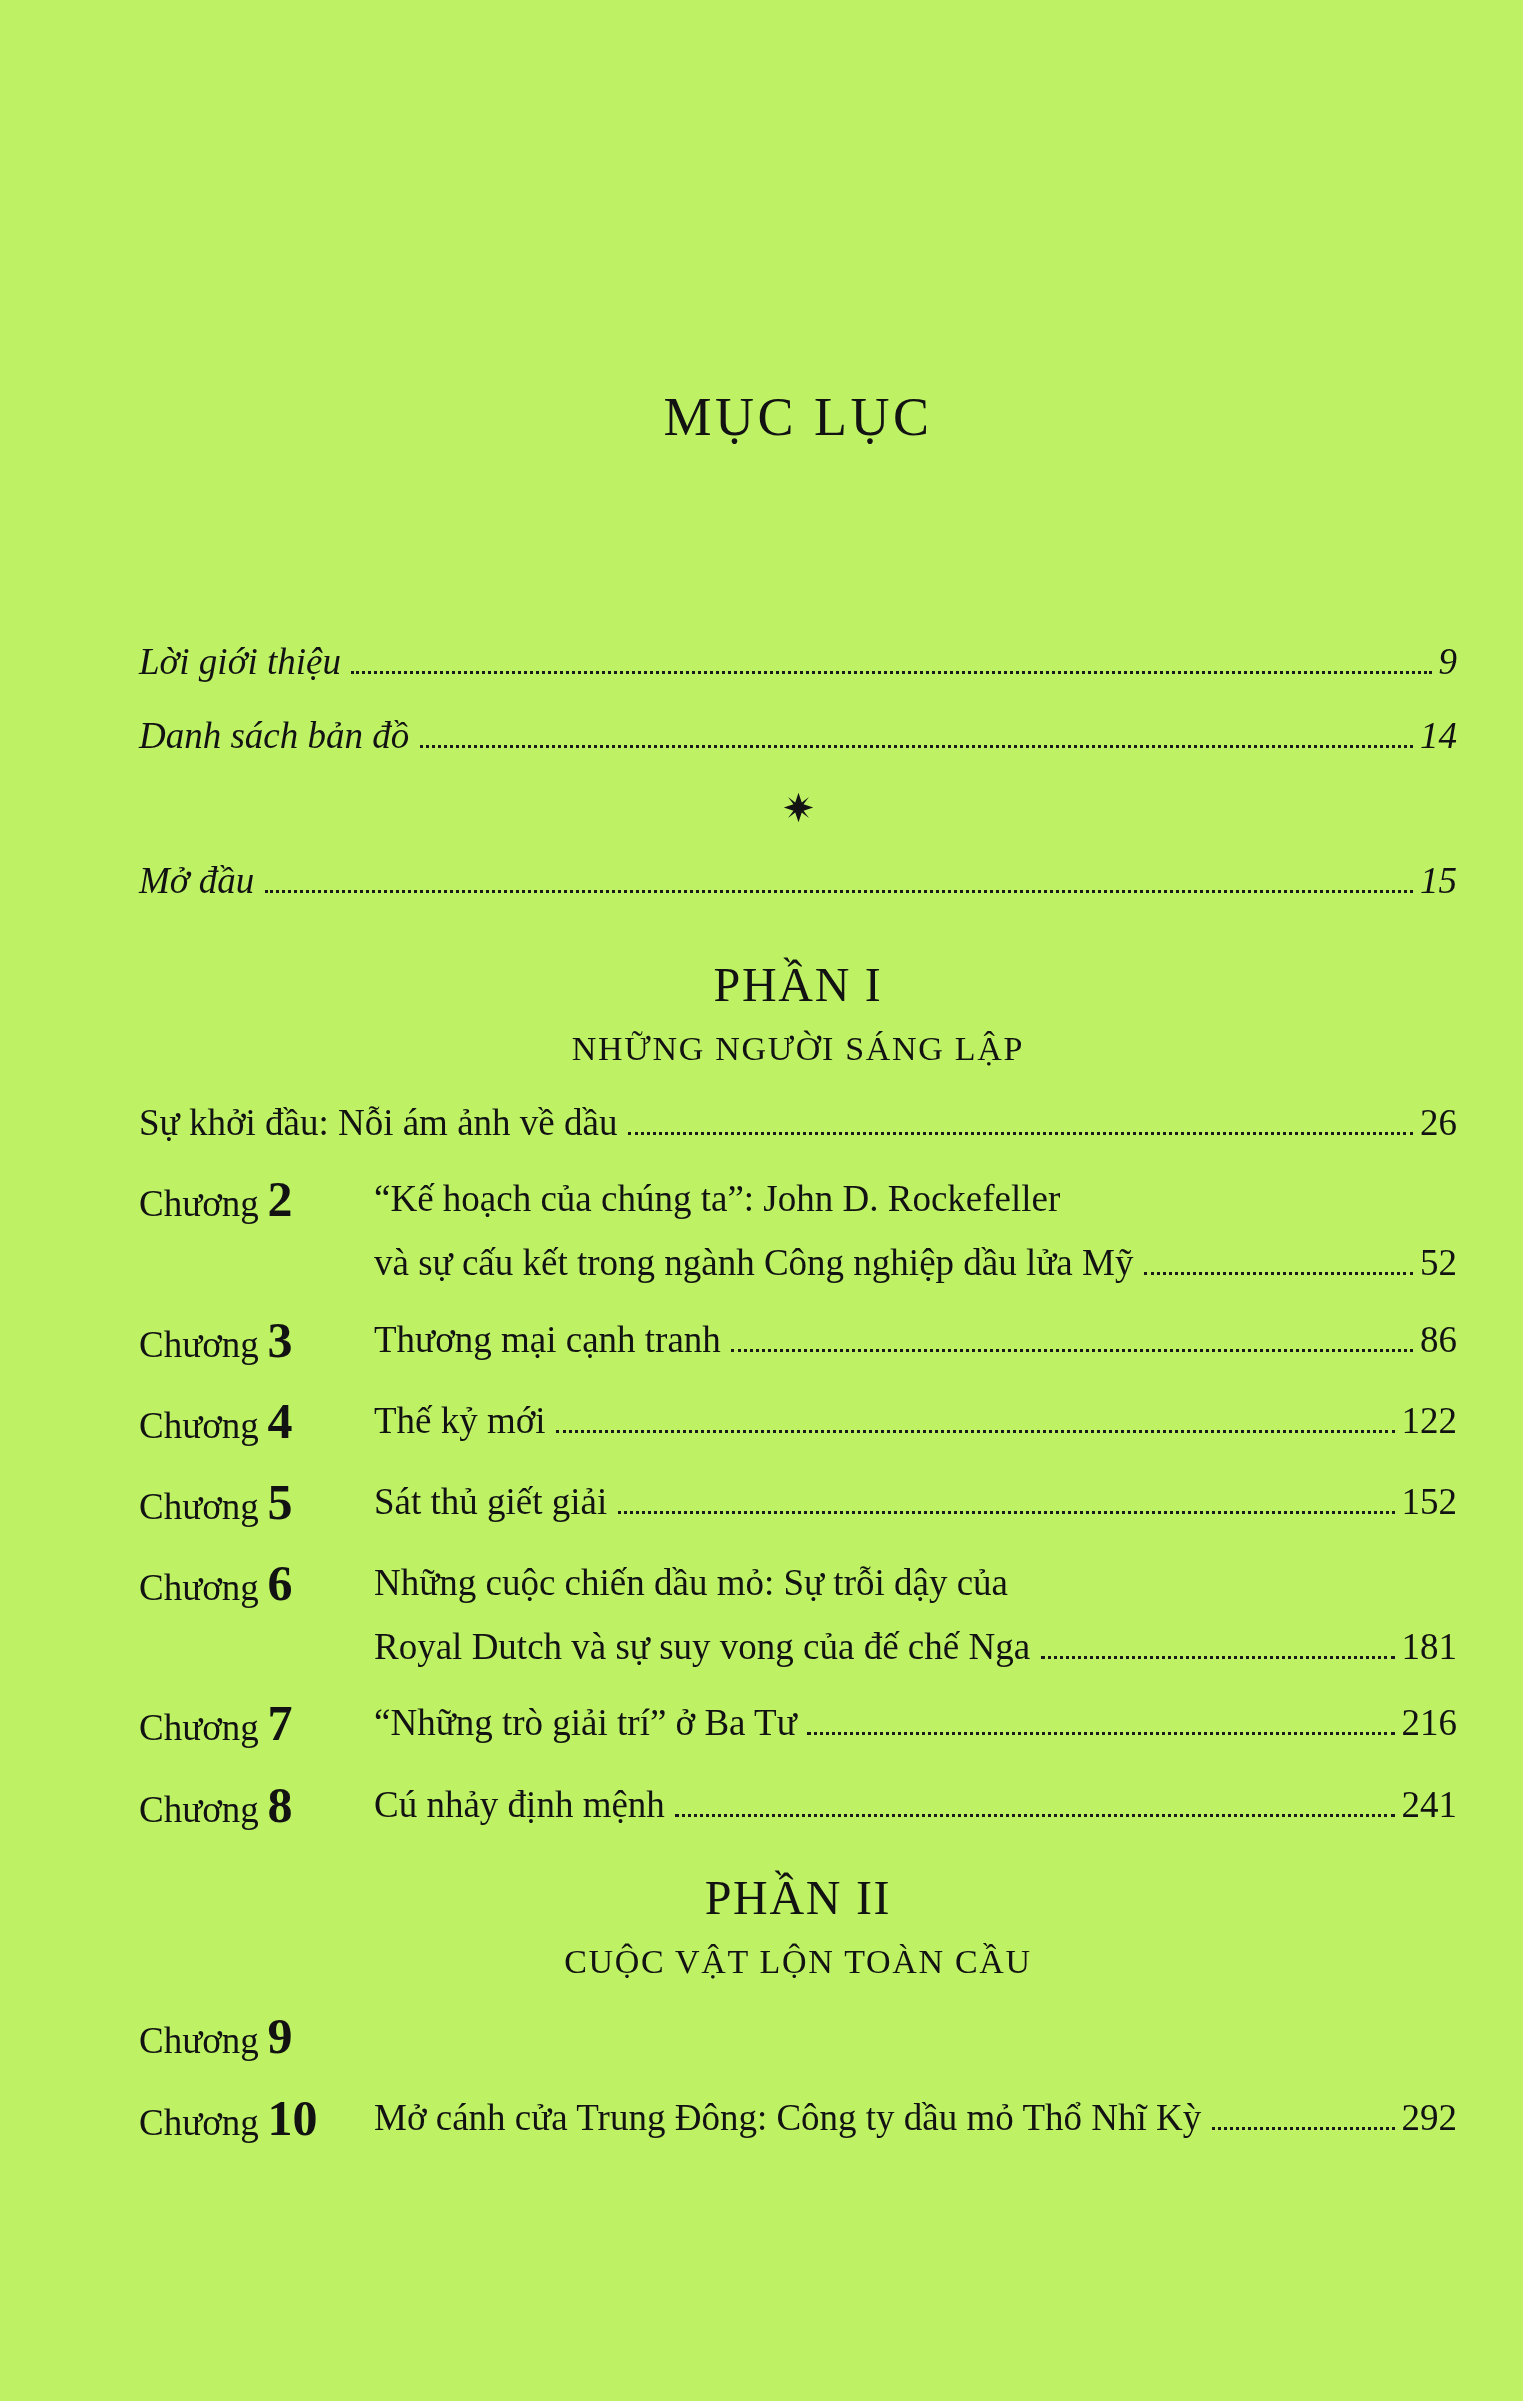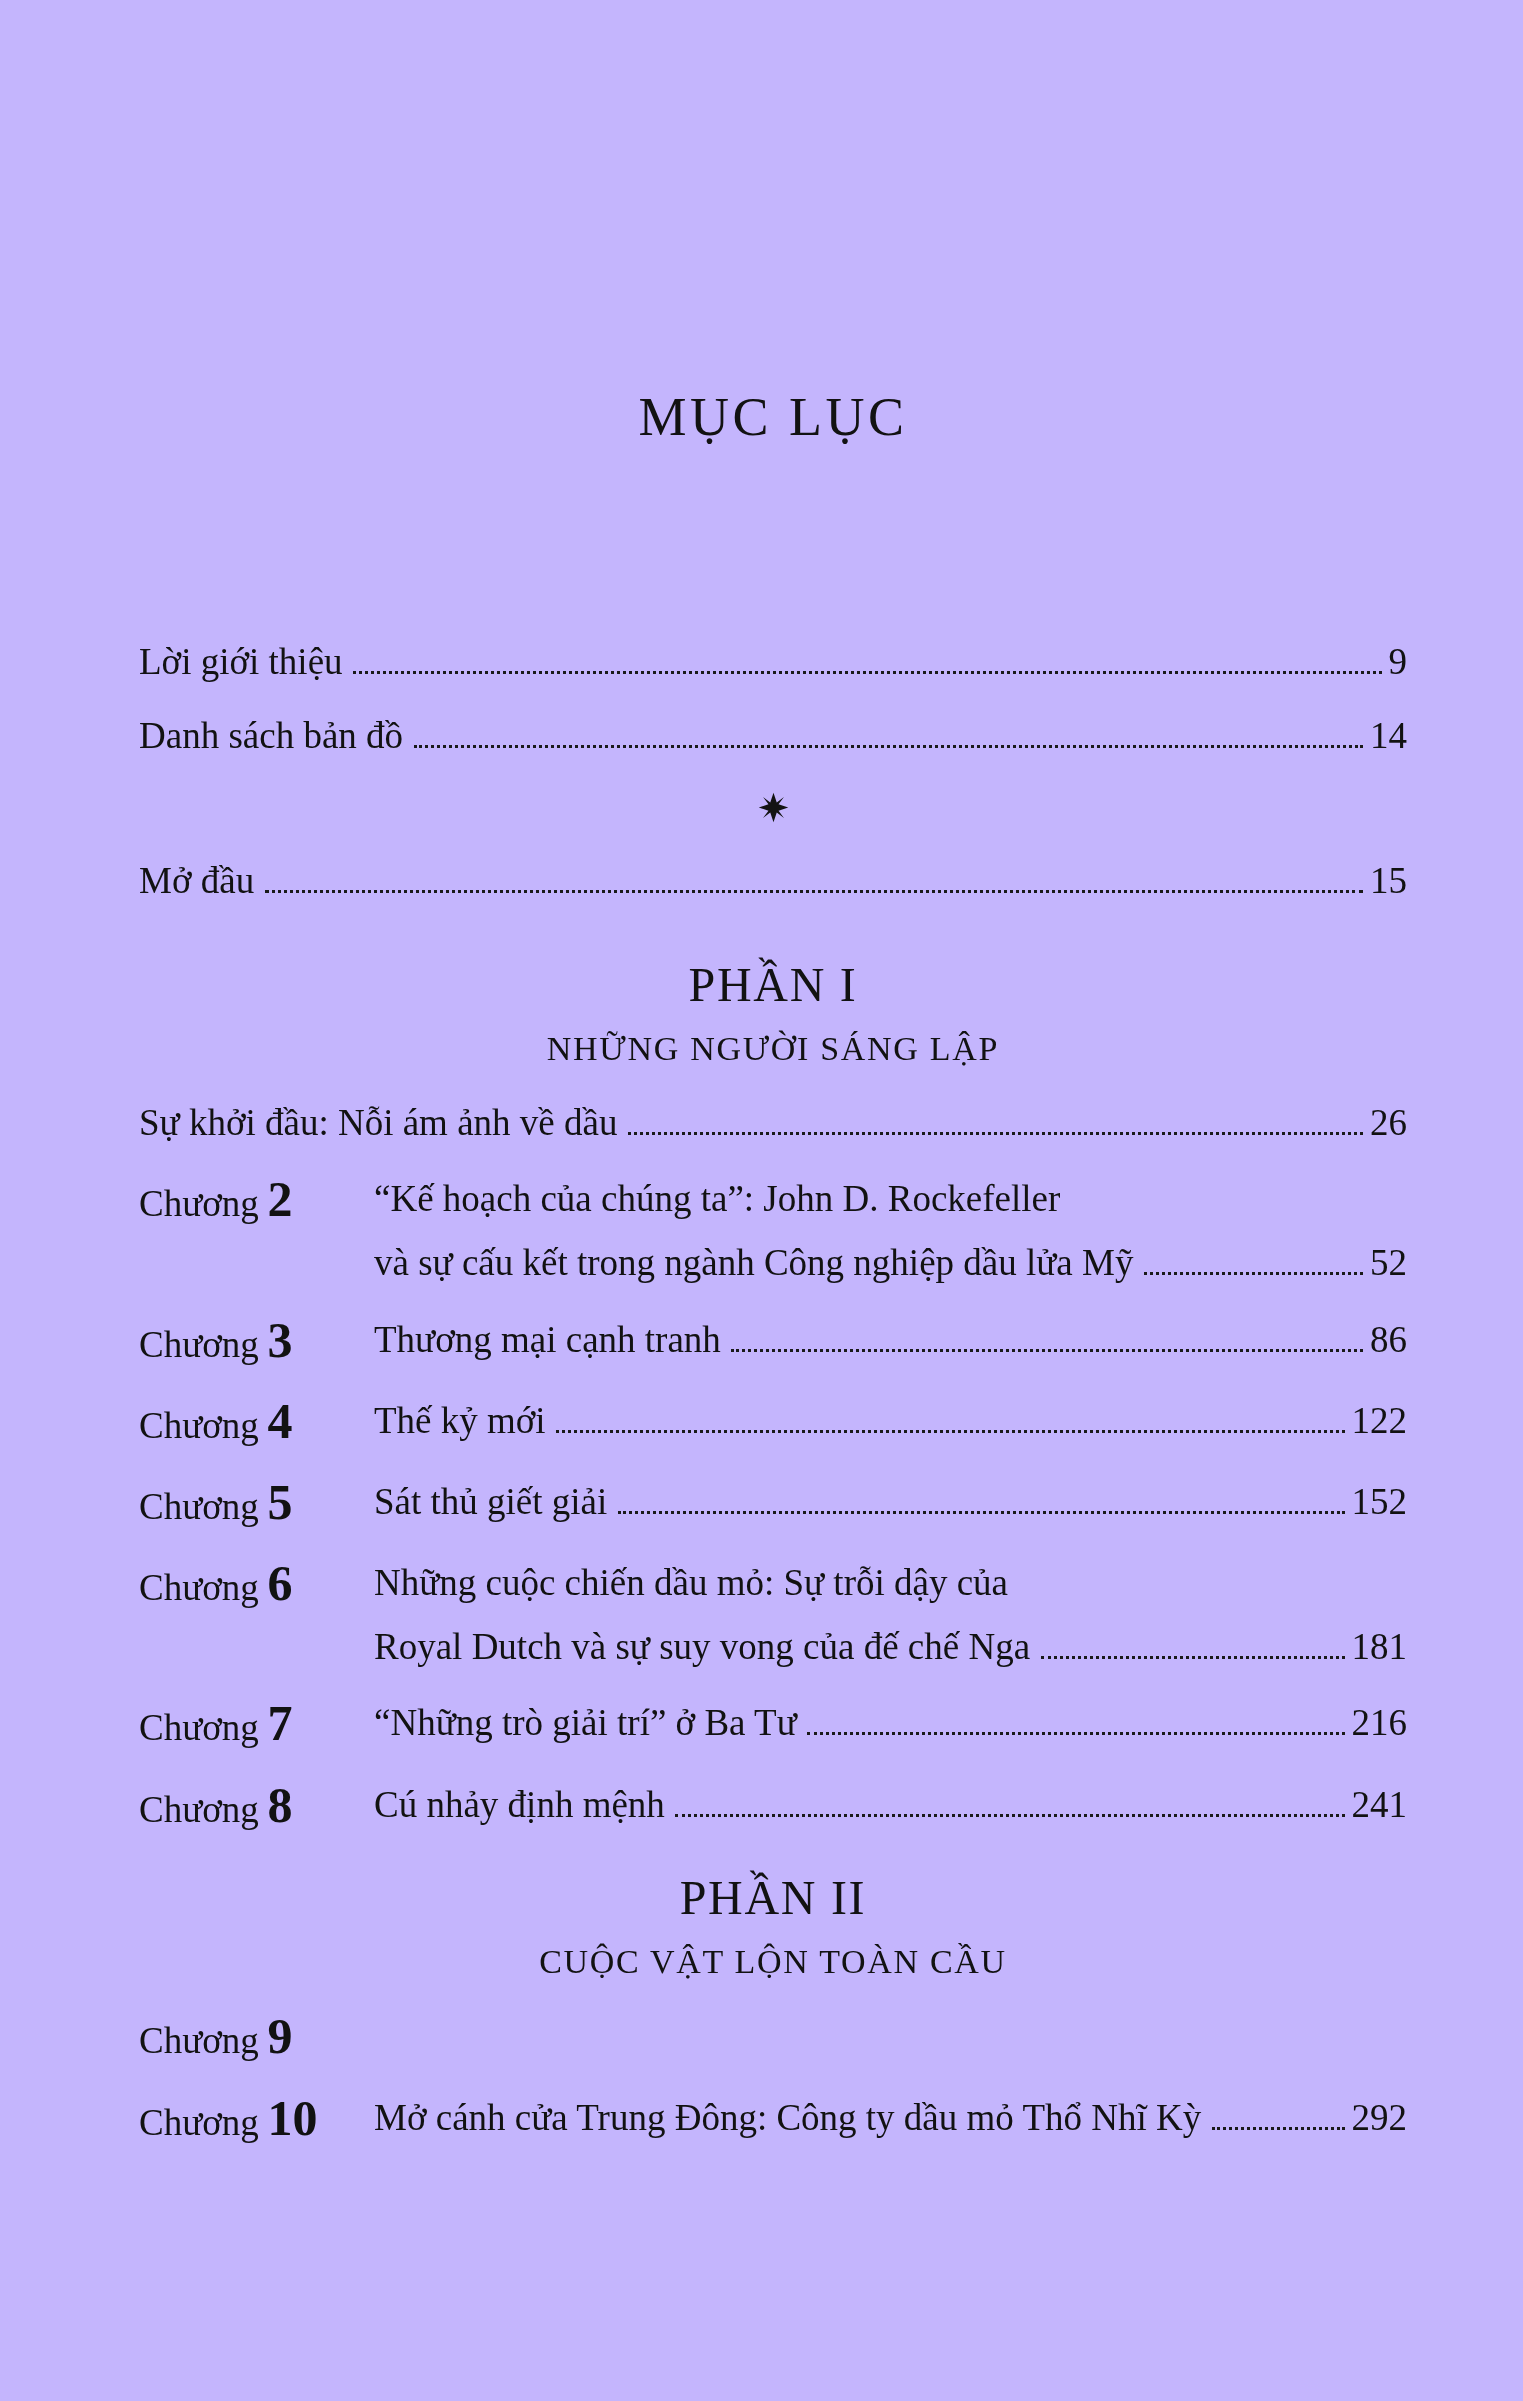--- a/index.html
+++ b/index.html
@@ -11,35 +11,36 @@
     width: 1523px;
     height: 2401px;
     font-family: "Liberation Serif", "DejaVu Serif", serif;
     color: #121212;
     -webkit-font-smoothing: antialiased;
   }
   .page {
     box-sizing: border-box;
     width: 1523px;
     height: 2401px;
-    padding: 0 116px 0 139px;
+    padding: 0 66px 0 139px;
     overflow: hidden;
-    background: #c4b5fd;
+    background: #bef264;
   }
   .toc-title {
     margin: 0;
     padding-top: 385px;
     text-align: center;
     font-size: 54px;
     line-height: 65px;
     font-weight: 400;
     letter-spacing: 3.5px;
   }
   .front {
     margin-top: 179px;
+    font-style: italic;
   }
   .toc-row {
     display: flex;
     align-items: baseline;
     font-size: 37px;
     line-height: 65px;
     margin-bottom: 8.7px;
   }
   .entry-title, .ch-title {
     white-space: nowrap;

